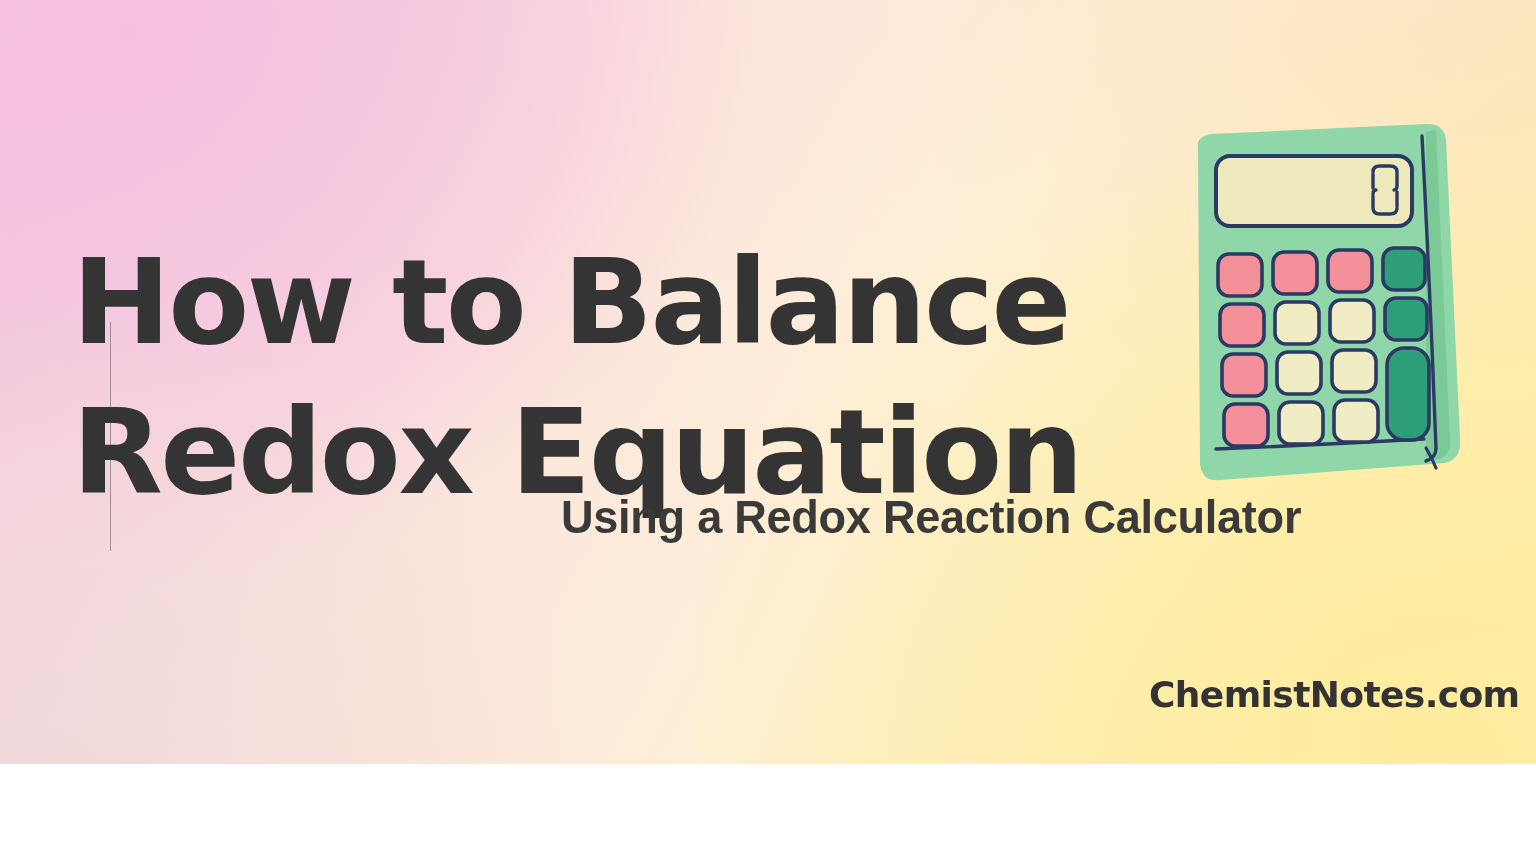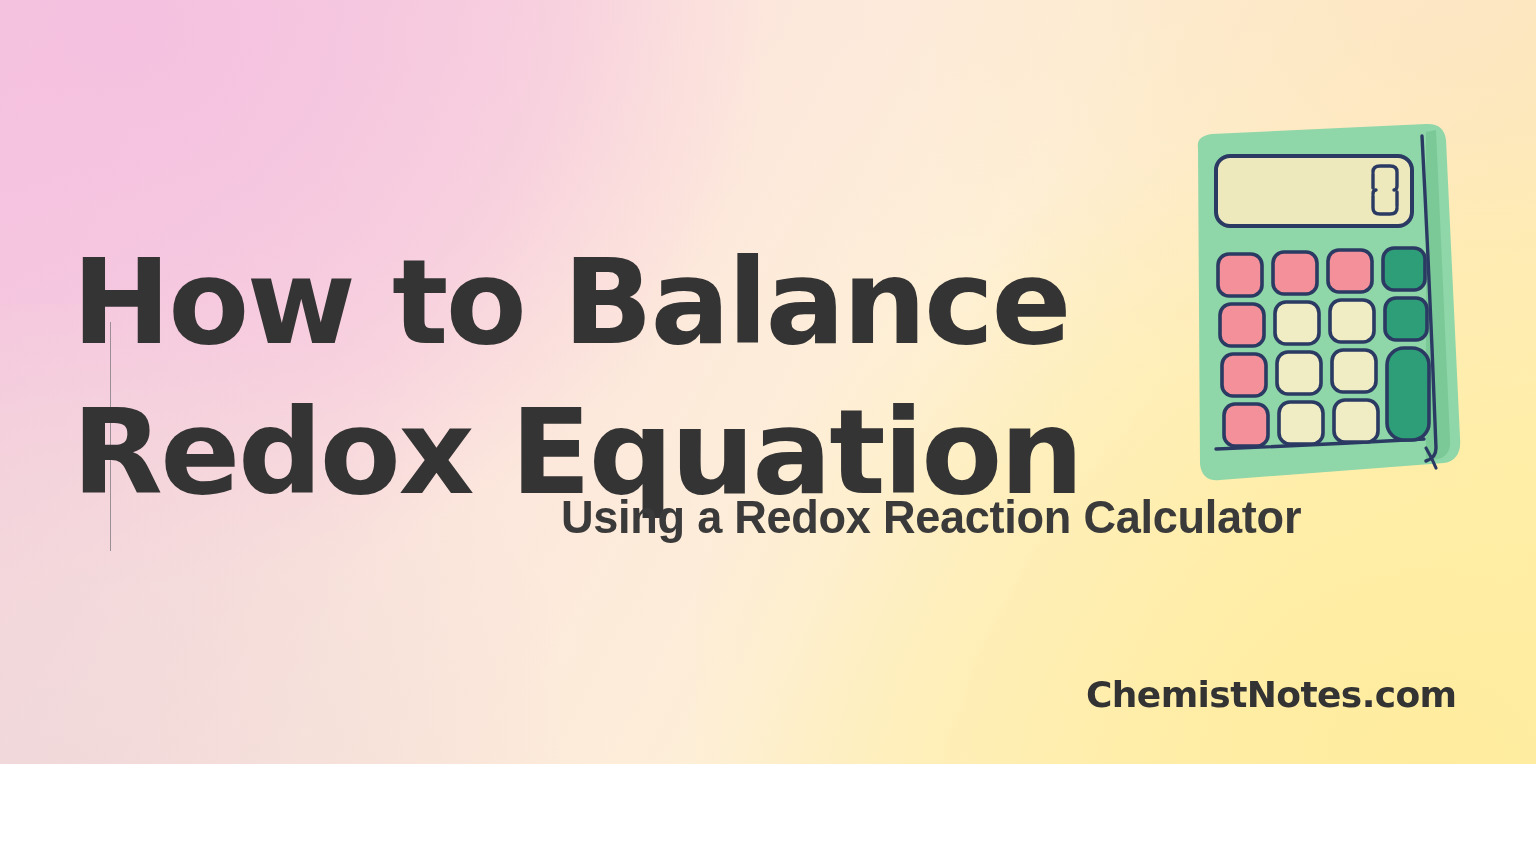--- a/index.html
+++ b/index.html
@@ -100,21 +100,21 @@
     font-size: 47px;
     line-height: 60px;
     letter-spacing: -0.3px;
     transform: scaleX(0.96);
     transform-origin: left center;
     white-space: nowrap;
   }
 
   .brand {
     position: absolute;
-    left: 1086px;
+    left: 1149px;
     top: 674px;
     color: #333333;
     font-family: "DejaVu Sans", "Liberation Sans", sans-serif;
     font-weight: 700;
     font-size: 36px;
     letter-spacing: -0.6px;
     white-space: nowrap;
   }
 
   .divider-line {

